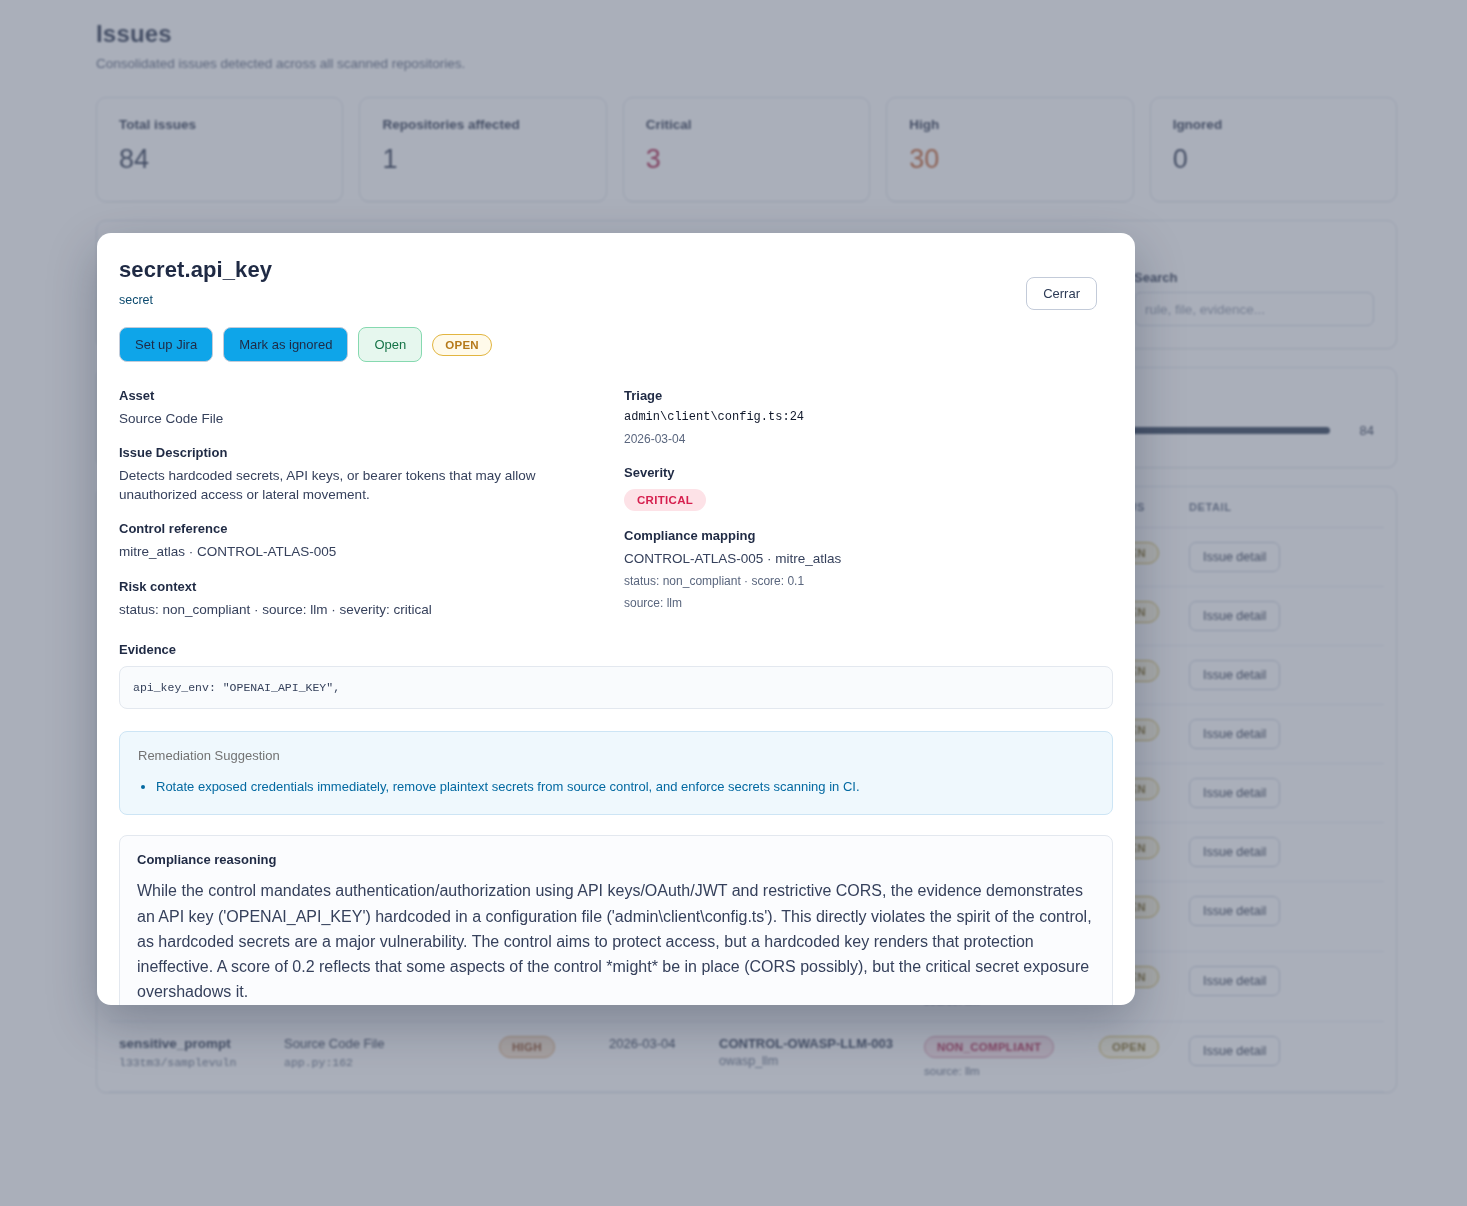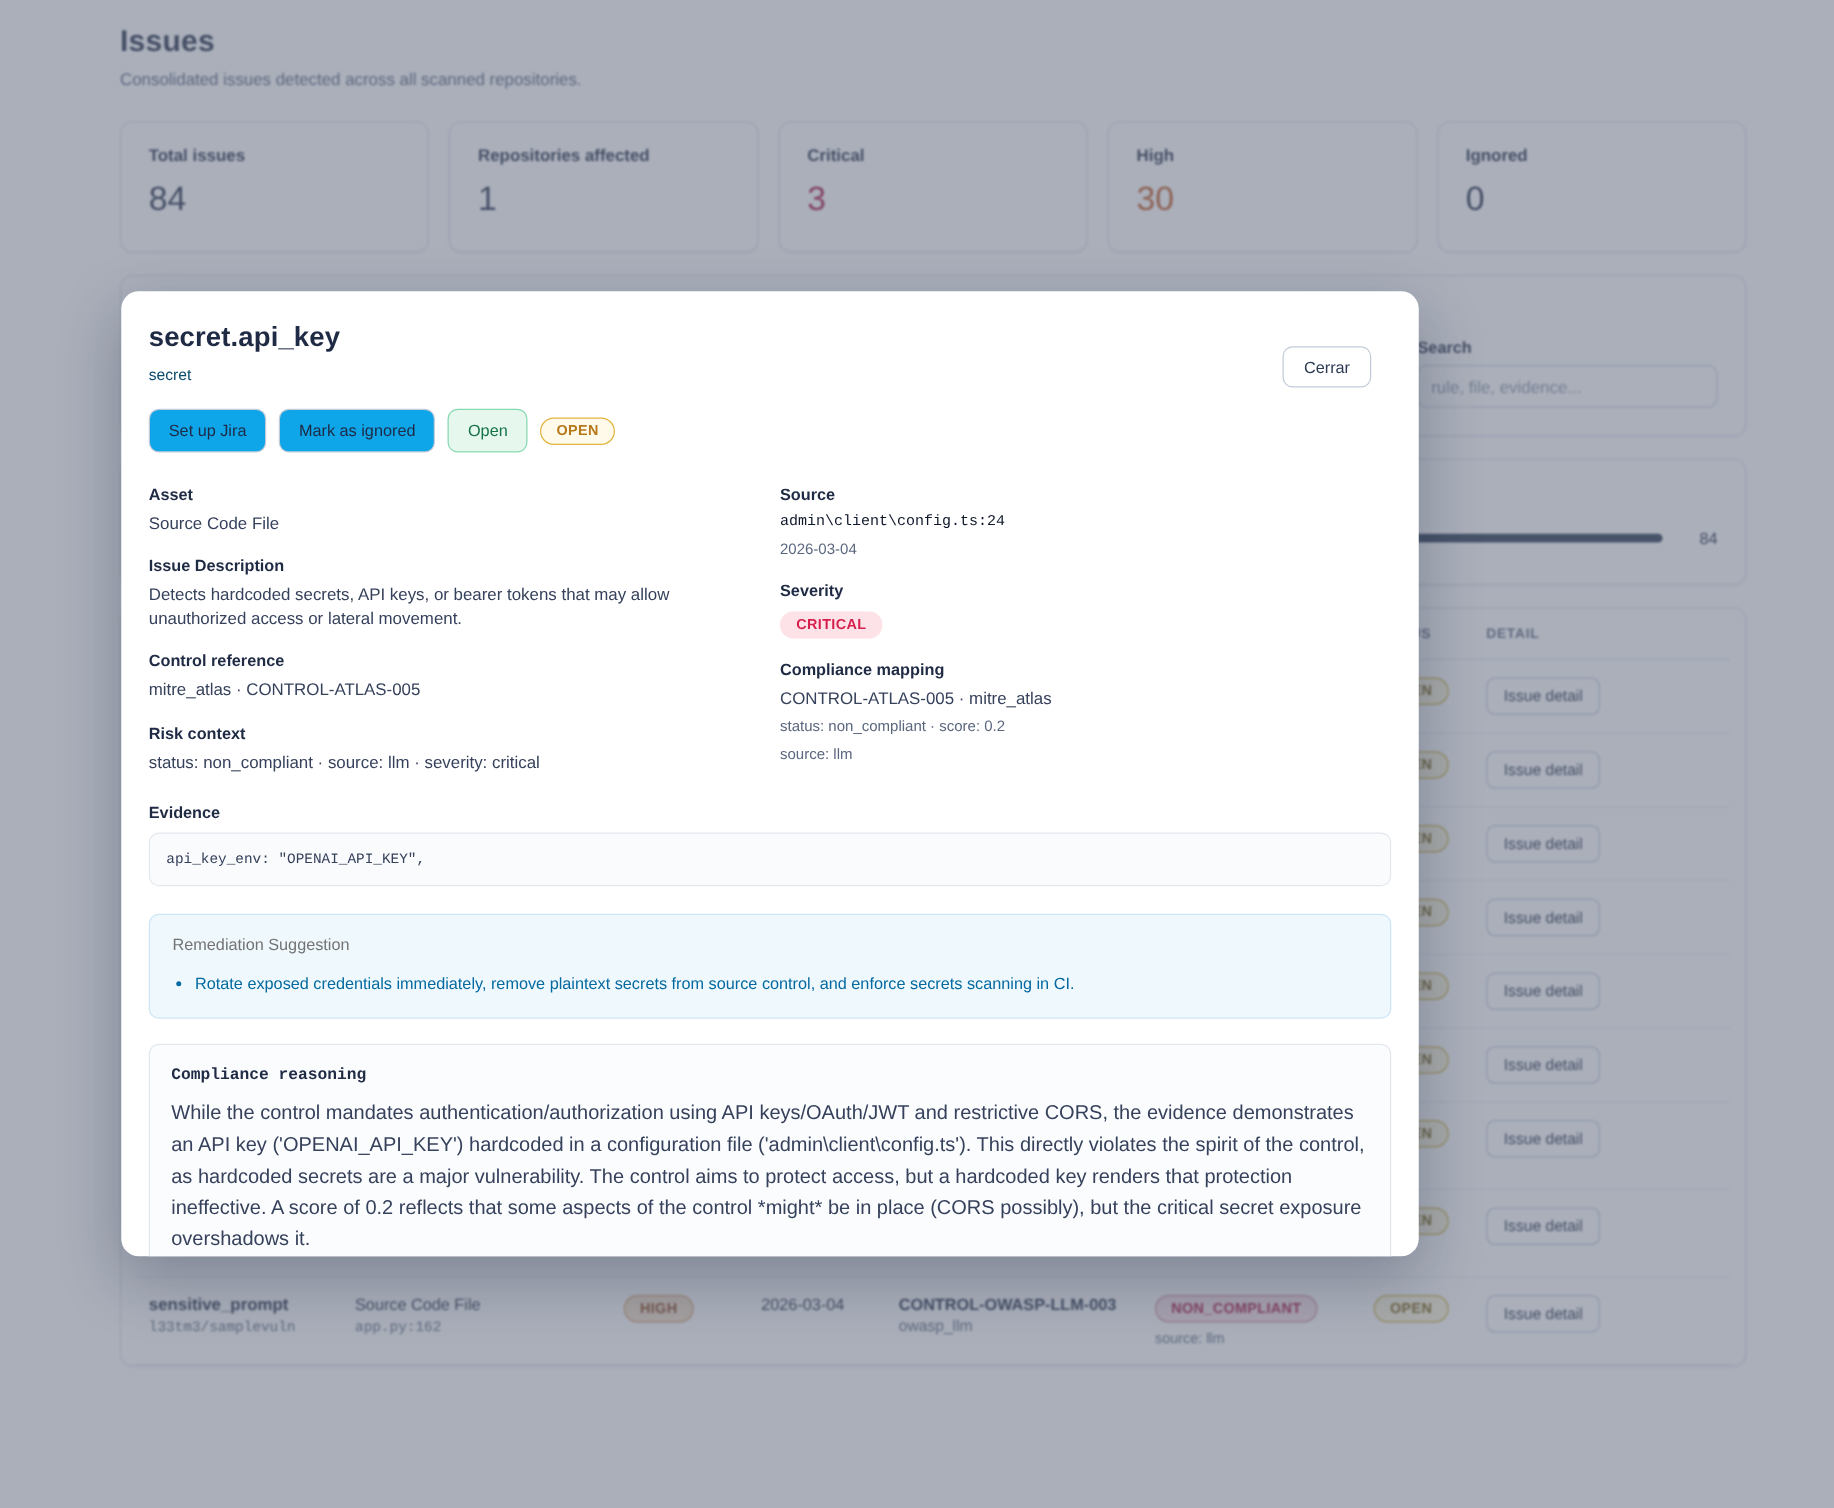--- a/index.html
+++ b/index.html
@@ -173,21 +173,21 @@
     background: #eff8fd; padding: 16px 18px 18px 18px;
   }
   .remed-title { font-size: 13px; color: #737373; }
   .remed ul { margin: 14px 0 0 18px; }
   .remed li { font-size: 13px; color: #0369a1; line-height: 1.5; }
 
   .reason {
     margin-top: 20px; border: 1px solid #e3e8ef; border-radius: 8px;
     background: #fbfcfe; padding: 16px 17px 18px 17px;
   }
-  .reason-title { font-size: 13px; font-weight: 700; color: #1f2a44; font-family: Liberation Mono, monospace; }
+  .reason-title { font-size: 13px; font-weight: 700; color: #1f2a44; }
   .reason-body { font-size: 16px; color: #36415c; line-height: 1.58; margin-top: 11px; }
 
   .hist-label { font-size: 13px; font-weight: 700; color: #1f2a44; margin-top: 22px; }
 </style>
 </head>
 <body>
 
 <div id="page">
 
   <h1 class="page-title">Issues</h1>
@@ -422,34 +422,34 @@
         <div class="m-val">mitre_atlas · CONTROL-ATLAS-005</div>
       </div>
       <div class="m-block">
         <div class="m-lbl">Risk context</div>
         <div class="m-val">status: non_compliant · source: llm · severity: critical</div>
       </div>
     </div>
 
     <div>
       <div class="m-block">
-        <div class="m-lbl">Source</div>
+        <div class="m-lbl">Triage</div>
         <div class="m-val mono">admin\client\config.ts:24</div>
         <div class="m-val small">2026-03-04</div>
       </div>
       <div class="m-block">
         <div class="m-lbl">Severity</div>
         <div style="margin-top:9px">
           <span class="pill critical">CRITICAL</span>
         </div>
       </div>
       <div class="m-block">
         <div class="m-lbl">Compliance mapping</div>
         <div class="m-val">CONTROL-ATLAS-005 · mitre_atlas</div>
-        <div class="m-val small">status: non_compliant · score: 0.2</div>
+        <div class="m-val small">status: non_compliant · score: 0.1</div>
         <div class="m-val small">source: llm</div>
       </div>
     </div>
   </div>
 
   <div class="evid-label">Evidence</div>
   <div class="evid-box">api_key_env: "OPENAI_API_KEY",</div>
 
   <div class="remed">
     <div class="remed-title">Remediation Suggestion</div>

